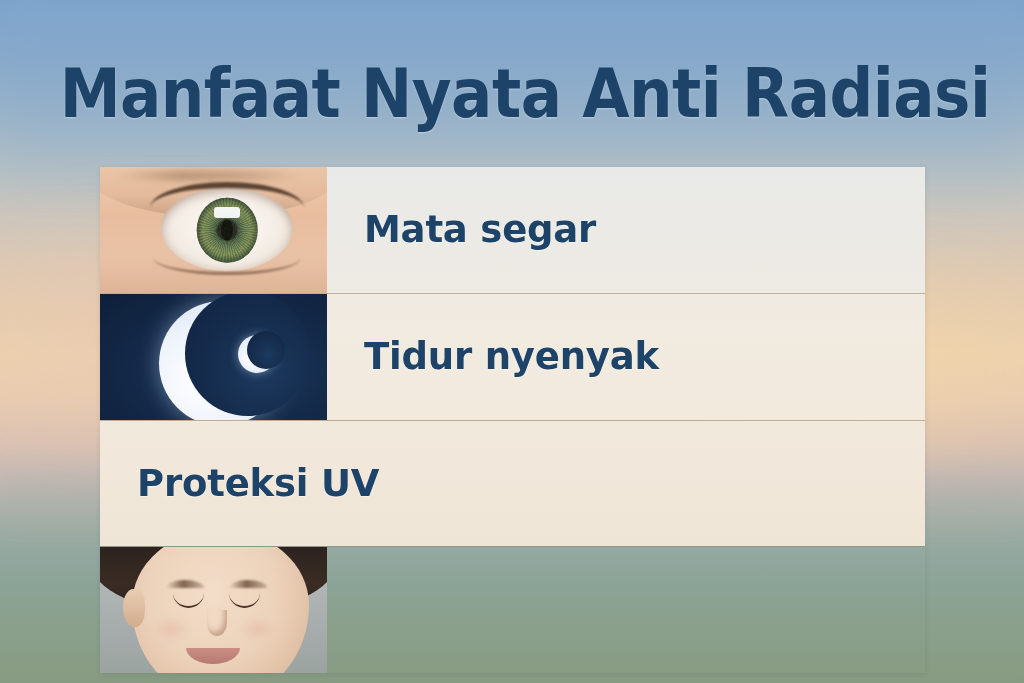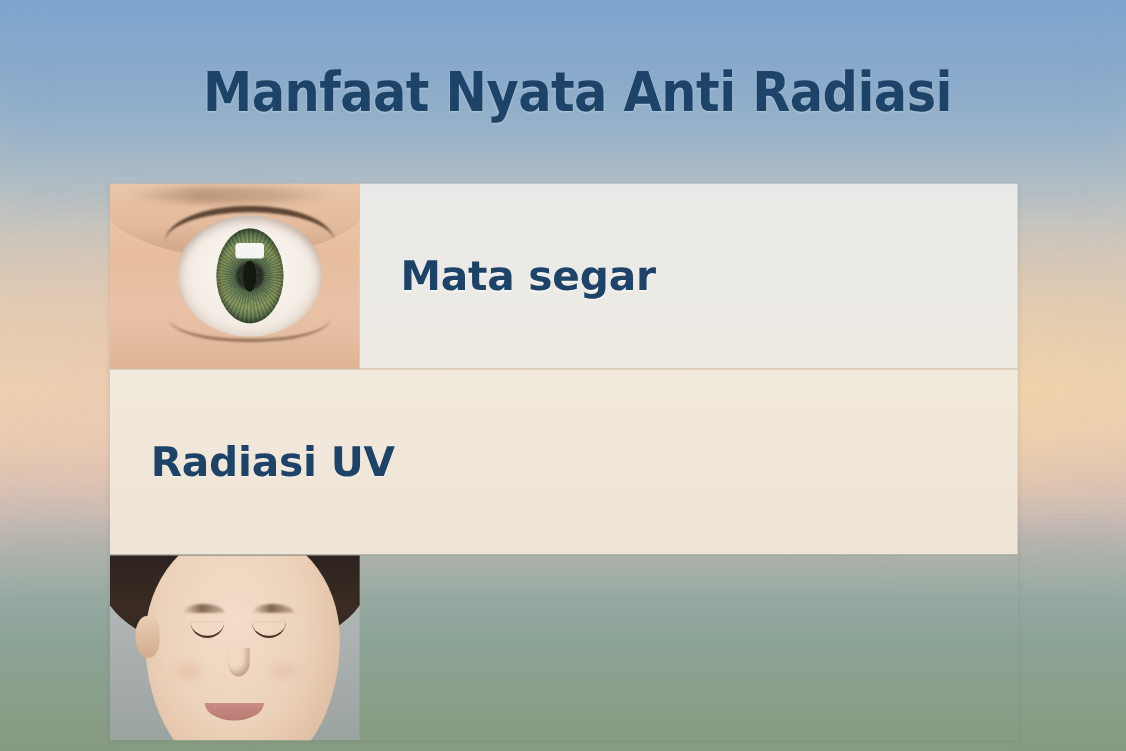--- a/index.html
+++ b/index.html
@@ -78,21 +78,21 @@
     background: linear-gradient(180deg, rgba(176,176,176,0.35), rgba(150,166,150,0.15));
     filter: blur(12px);
   }
 
   
   .title {
     position: absolute;
     left: 0; right: 0;
     top: 58px;
     text-align: center;
-    font-size: 50px;
+    font-size: 68px;
     line-height: 1.05;
     font-weight: 700;
     letter-spacing: -0.5px;
     color: #1d4468;
     font-family: "DejaVu Sans", "Liberation Sans", sans-serif;
     font-stretch: condensed;
     text-shadow: 0 1px 2px rgba(255,255,255,0.35);
     padding-left: 26px;
   }
 
@@ -407,23 +407,34 @@
               </div>
             <div class="catchlight"></div>
           </div>
           <div class="lashes-top"></div>
           <div class="lashes-bot"></div>
         </div>
       </div>
       <div class="row-text">Mata segar</div>
     </div>
 
+    <div class="row row-2">
+      <div class="row-media">
+        <div class="moon-scene">
+          <div class="moon-big"></div>
+          <div class="moon-big-mask"></div>
+          <div class="moon-small"></div>
+          <div class="moon-small-mask"></div>
+        </div>
+      </div>
+      <div class="row-text">Tidur nyenyak</div>
+    </div>
 
     <div class="row row-3">
-      <div class="row-text">Radiasi UV</div>
+      <div class="row-text">Proteksi UV</div>
     </div>
 
     <div class="row row-4">
       <div class="row-media">
         <div class="face-scene">
           <div class="face-hair"></div>
           <div class="face-shape"></div>
           <div class="face-ear"></div>
           <div class="brow2 left"></div>
           <div class="brow2 right"></div>

